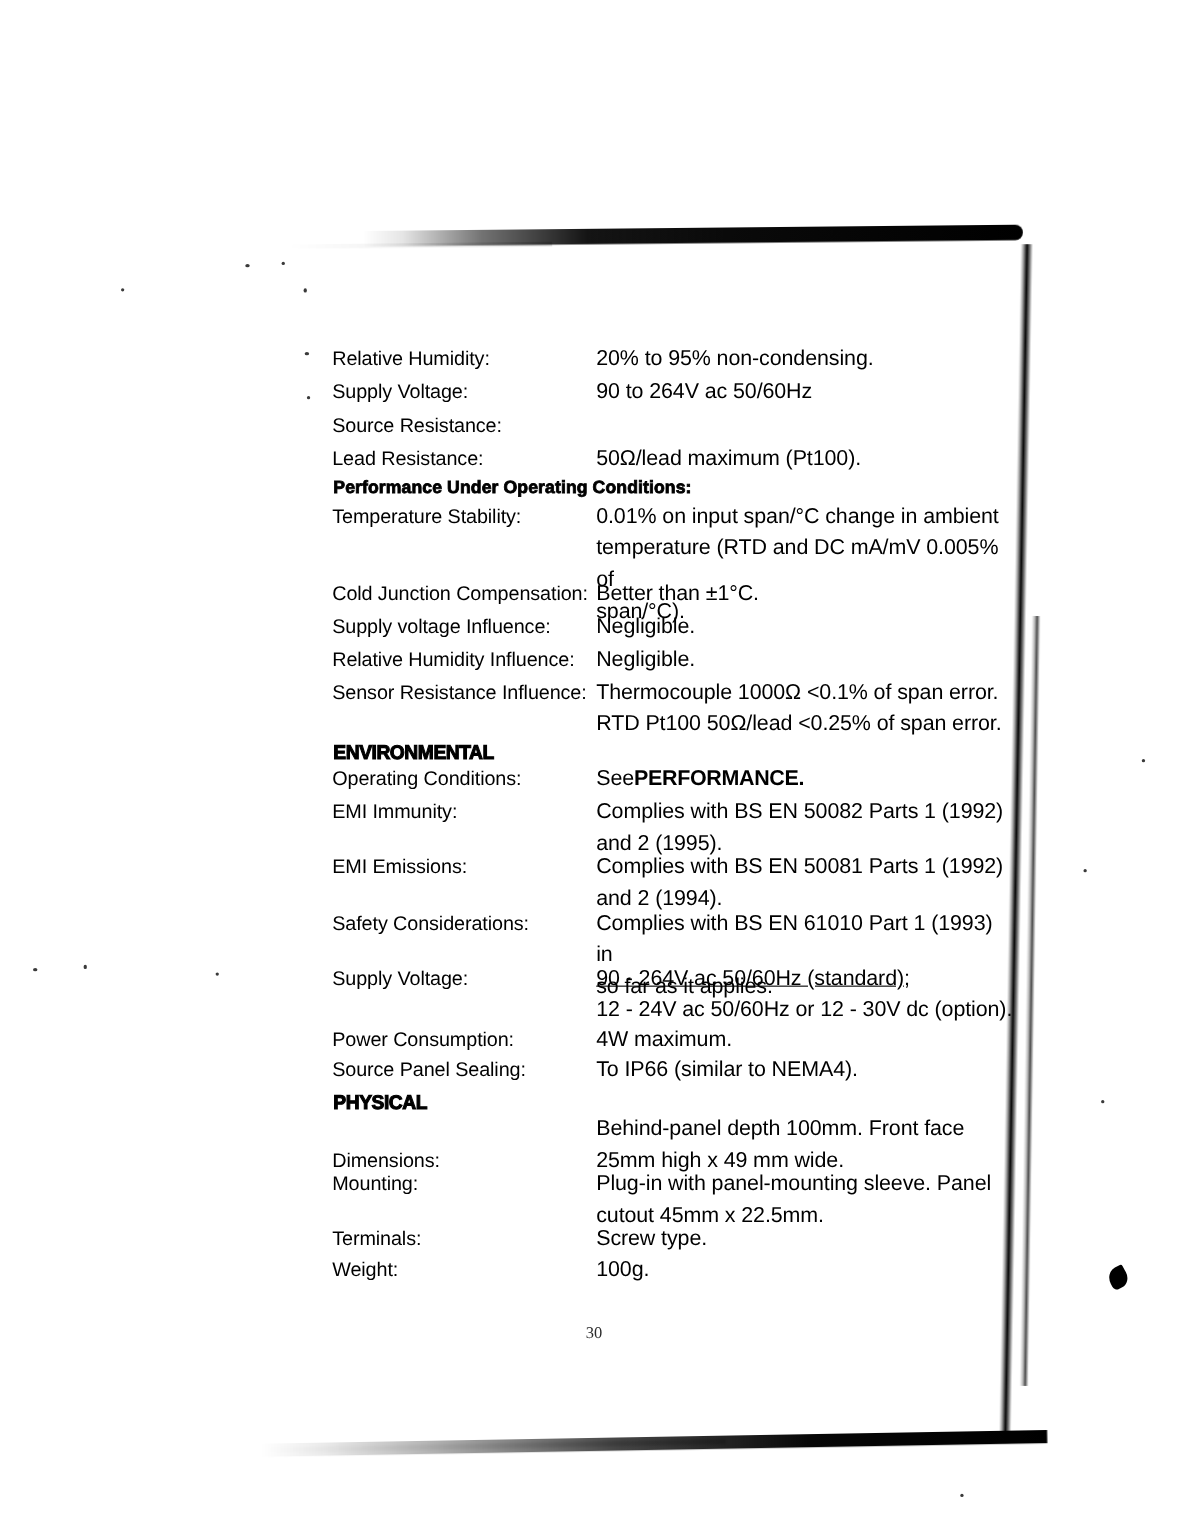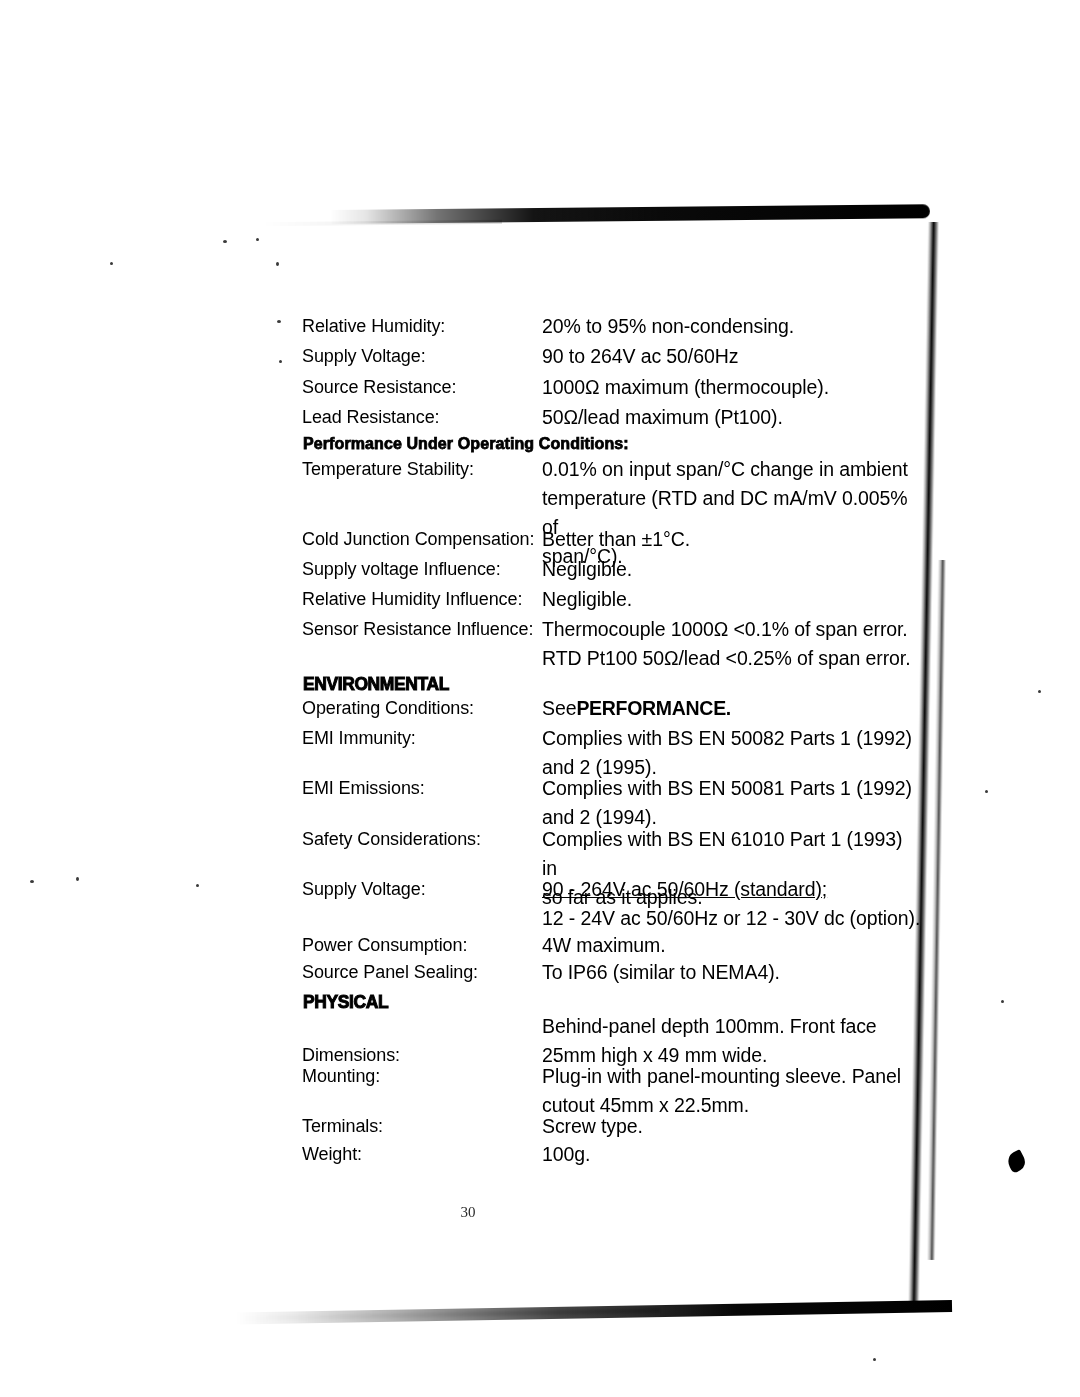--- a/index.html
+++ b/index.html
@@ -190,21 +190,21 @@
     letter-spacing: -0.4px;
     -webkit-text-stroke: 1.0px #000;
     transform: scaleX(0.97);
     transform-origin: left center;
   }
 
   .page-number {
     position: absolute;
     left: 0;
     top: 1204px;
-    width: 936px;
+    width: 1080px;
     text-align: center;
     font-family: "Liberation Serif", serif;
     font-size: 15px;
     color: #2a2a2a;
   }
 </style>
 </head>
 <body>
 
 <div id="page">
@@ -236,21 +236,20 @@
     <div class="spec-row" style="top:312px;">
       <span class="spec-label">Relative Humidity:</span>
       <span class="spec-value"><span>20% to 95% non-condensing.</span></span>
     </div>
     <div class="spec-row" style="top:342px;">
       <span class="spec-label">Supply Voltage:</span>
       <span class="spec-value"><span>90 to 264V ac 50/60Hz</span></span>
     </div>
     <div class="spec-row" style="top:373px;">
       <span class="spec-label">Source Resistance:</span>
-      <span class="spec-value"><span>1000Ω maximum (thermocouple).</span></span>
     </div>
     <div class="spec-row" style="top:403px;">
       <span class="spec-label">Lead Resistance:</span>
       <span class="spec-value"><span>50Ω/lead maximum (Pt100).</span></span>
     </div>
 
     <div class="section-heading" style="top:433px;">Performance Under Operating Conditions:</div>
 
     <div class="spec-row" style="top:455px;">
       <span class="spec-label">Temperature Stability:</span>

